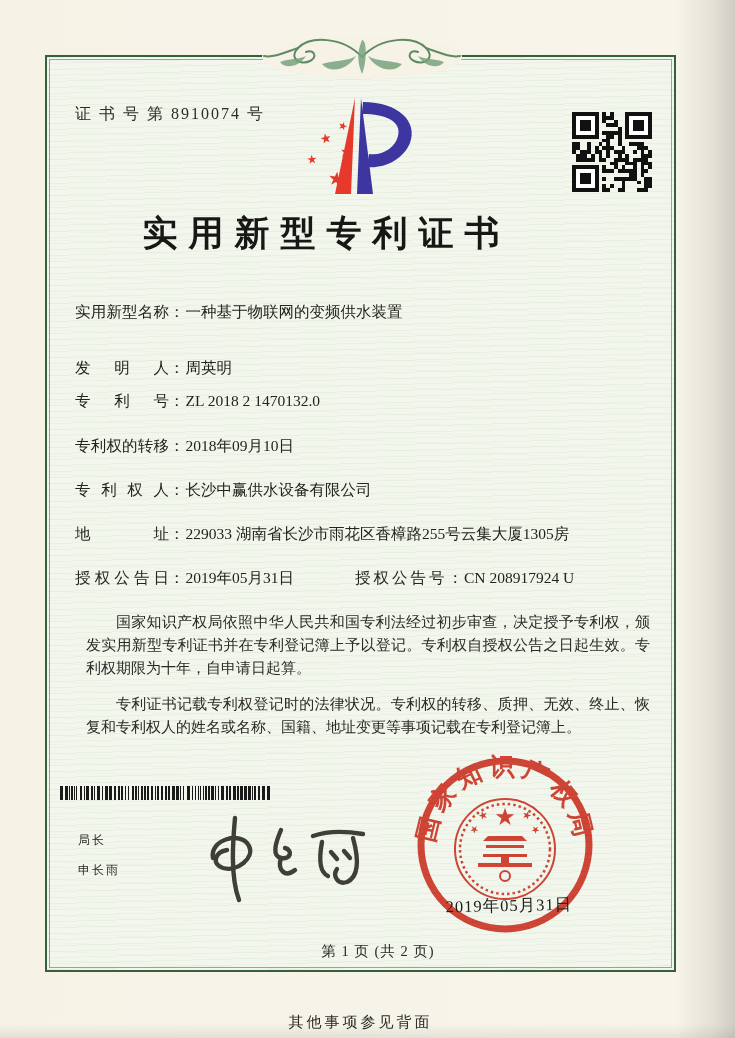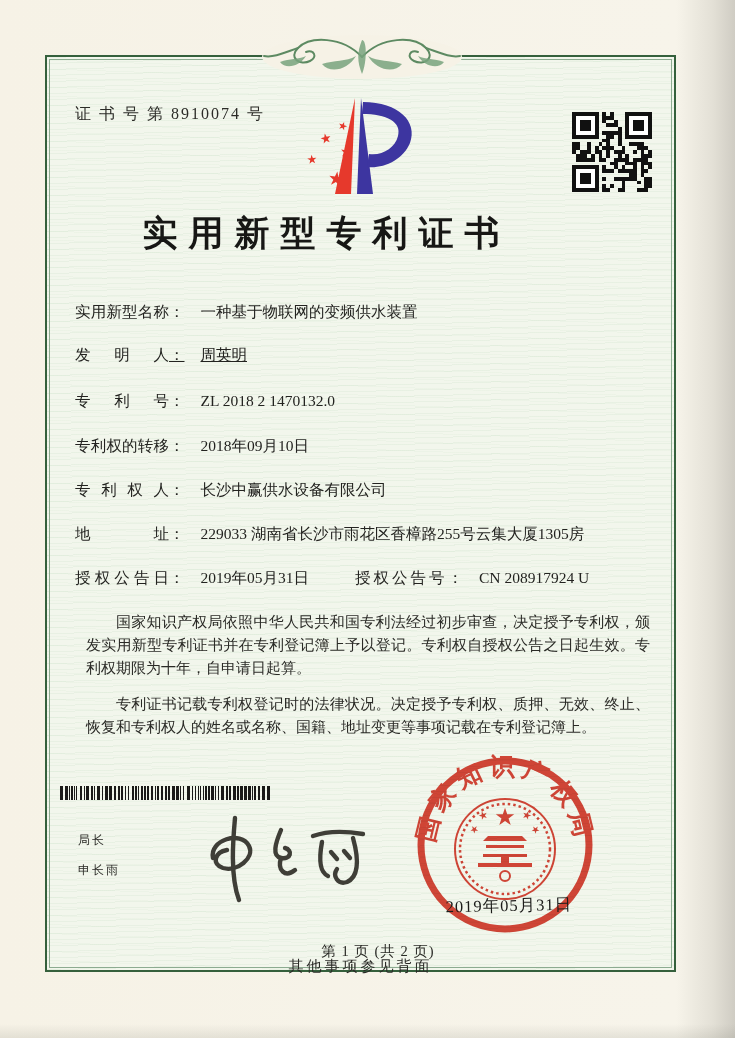--- a/index.html
+++ b/index.html
@@ -24,28 +24,28 @@
   }
   .frame::after{
     content:"";position:absolute;inset:2px;border:1px solid #8cab90;pointer-events:none;
   }
   .abs{position:absolute;}
   .certno{left:75px;top:104px;font-size:16px;letter-spacing:2px;color:#2b2b27;}
   .title{left:45px;top:210px;width:552px;text-align:center;font-size:35px;font-weight:700;
          letter-spacing:11px;text-indent:11px;color:#171715;}
   .row{left:75px;font-size:15.5px;color:#232320;white-space:nowrap;}
   .lbl{display:inline-block;width:94px;text-align:justify;text-align-last:justify;vertical-align:top;}
-  .val{margin-left:16px;}
+  .val{margin-left:1px;}
   .paras{left:74px;top:599px;width:588px;font-size:15px;line-height:23.2px;color:#2a2a26;text-align:justify;}
   .paras p{margin:12px;text-indent:2em;}
   .director{left:78px;font-size:12px;letter-spacing:2px;color:#2a2a26;}
   .sealdate{left:425px;top:895px;width:168px;text-align:center;font-size:16.5px;
             letter-spacing:1px;color:#1c1c1a;z-index:6;transform:rotate(-1.2deg);}
   .pageinfo{left:45px;top:942px;width:666px;text-align:center;font-size:14.5px;letter-spacing:1px;color:#2a2a26;}
-  .backnote{left:45px;top:957px;width:631px;text-align:center;font-size:15px;letter-spacing:3px;color:#2a2a26;}
+  .backnote{left:45px;top:1013px;width:631px;text-align:center;font-size:15px;letter-spacing:3px;color:#2a2a26;}
   .seal-svg{mix-blend-mode:multiply;opacity:.93;}
   svg{display:block;}
 </style>
 </head>
 <body>
 
 <div class="frame"></div>
 
 <svg class="abs" style="left:258px;top:30px;z-index:2;" width="208" height="52" viewBox="0 0 208 52">
   <ellipse cx="104" cy="27" rx="100" ry="22" fill="#f6f2e6"></ellipse>
@@ -225,21 +225,21 @@
       <rect x="1" y="15" width="5" height="5" fill="#fff"></rect>
       <rect x="2" y="16" width="3" height="3" fill="#111"></rect>
     </svg>
 </div>
 
 <div class="abs title">实用新型专利证书</div>
 
 <div class="abs row" style="top:302px;">
   <span class="lbl">实用新型名称</span><span>：</span><span class="val">一种基于物联网的变频供水装置</span>
 </div>
-<div class="abs row" style="top:345px;text-decoration:underline;">
+<div class="abs row" style="top:358px;">
   <span class="lbl">发明人</span><span>：</span><span class="val">周英明</span>
 </div>
 <div class="abs row" style="top:391px;">
   <span class="lbl">专利号</span><span>：</span><span class="val">ZL 2018 2 1470132.0</span>
 </div>
 <div class="abs row" style="top:436px;">
   <span class="lbl">专利权的转移</span><span>：</span><span class="val">2018年09月10日</span>
 </div>
 <div class="abs row" style="top:480px;">
   <span class="lbl">专利权人</span><span>：</span><span class="val">长沙中赢供水设备有限公司</span>
@@ -249,21 +249,21 @@
 </div>
 <div class="abs row" style="top:568px;">
   <span class="lbl">授权公告日</span><span>：</span><span class="val">2019年05月31日</span>
 </div>
 <div class="abs row" style="left:355px;top:568px;">
   <span style="letter-spacing:3px;">授权公告号</span><span>：</span><span class="val">CN 208917924 U</span>
 </div>
 
 <div class="abs paras">
   <p>国家知识产权局依照中华人民共和国专利法经过初步审查，决定授予专利权，颁发实用新型专利证书并在专利登记簿上予以登记。专利权自授权公告之日起生效。专利权期限为十年，自申请日起算。</p>
-  <p>专利证书记载专利权登记时的法律状况。决定授予专利权、质押、无效、终止、恢复和专利权人的姓名或名称、国籍、地址变更等事项记载在专利登记簿上。</p>
+  <p>专利证书记载专利权登记时的法律状况。专利权的转移、质押、无效、终止、恢复和专利权人的姓名或名称、国籍、地址变更等事项记载在专利登记簿上。</p>
 </div>
 
 <div class="abs" style="left:60px;top:786px;">
   <svg id="barcode" width="212" height="14">
       <rect x="0" y="0" width="3" height="14" fill="#1a1a18"></rect>
       <rect x="5" y="0" width="3" height="14" fill="#1a1a18"></rect>
       <rect x="9" y="0" width="1" height="14" fill="#1a1a18"></rect>
       <rect x="11" y="0" width="2" height="14" fill="#1a1a18"></rect>
       <rect x="14" y="0" width="1" height="14" fill="#1a1a18"></rect>
       <rect x="16" y="0" width="1" height="14" fill="#1a1a18"></rect>

